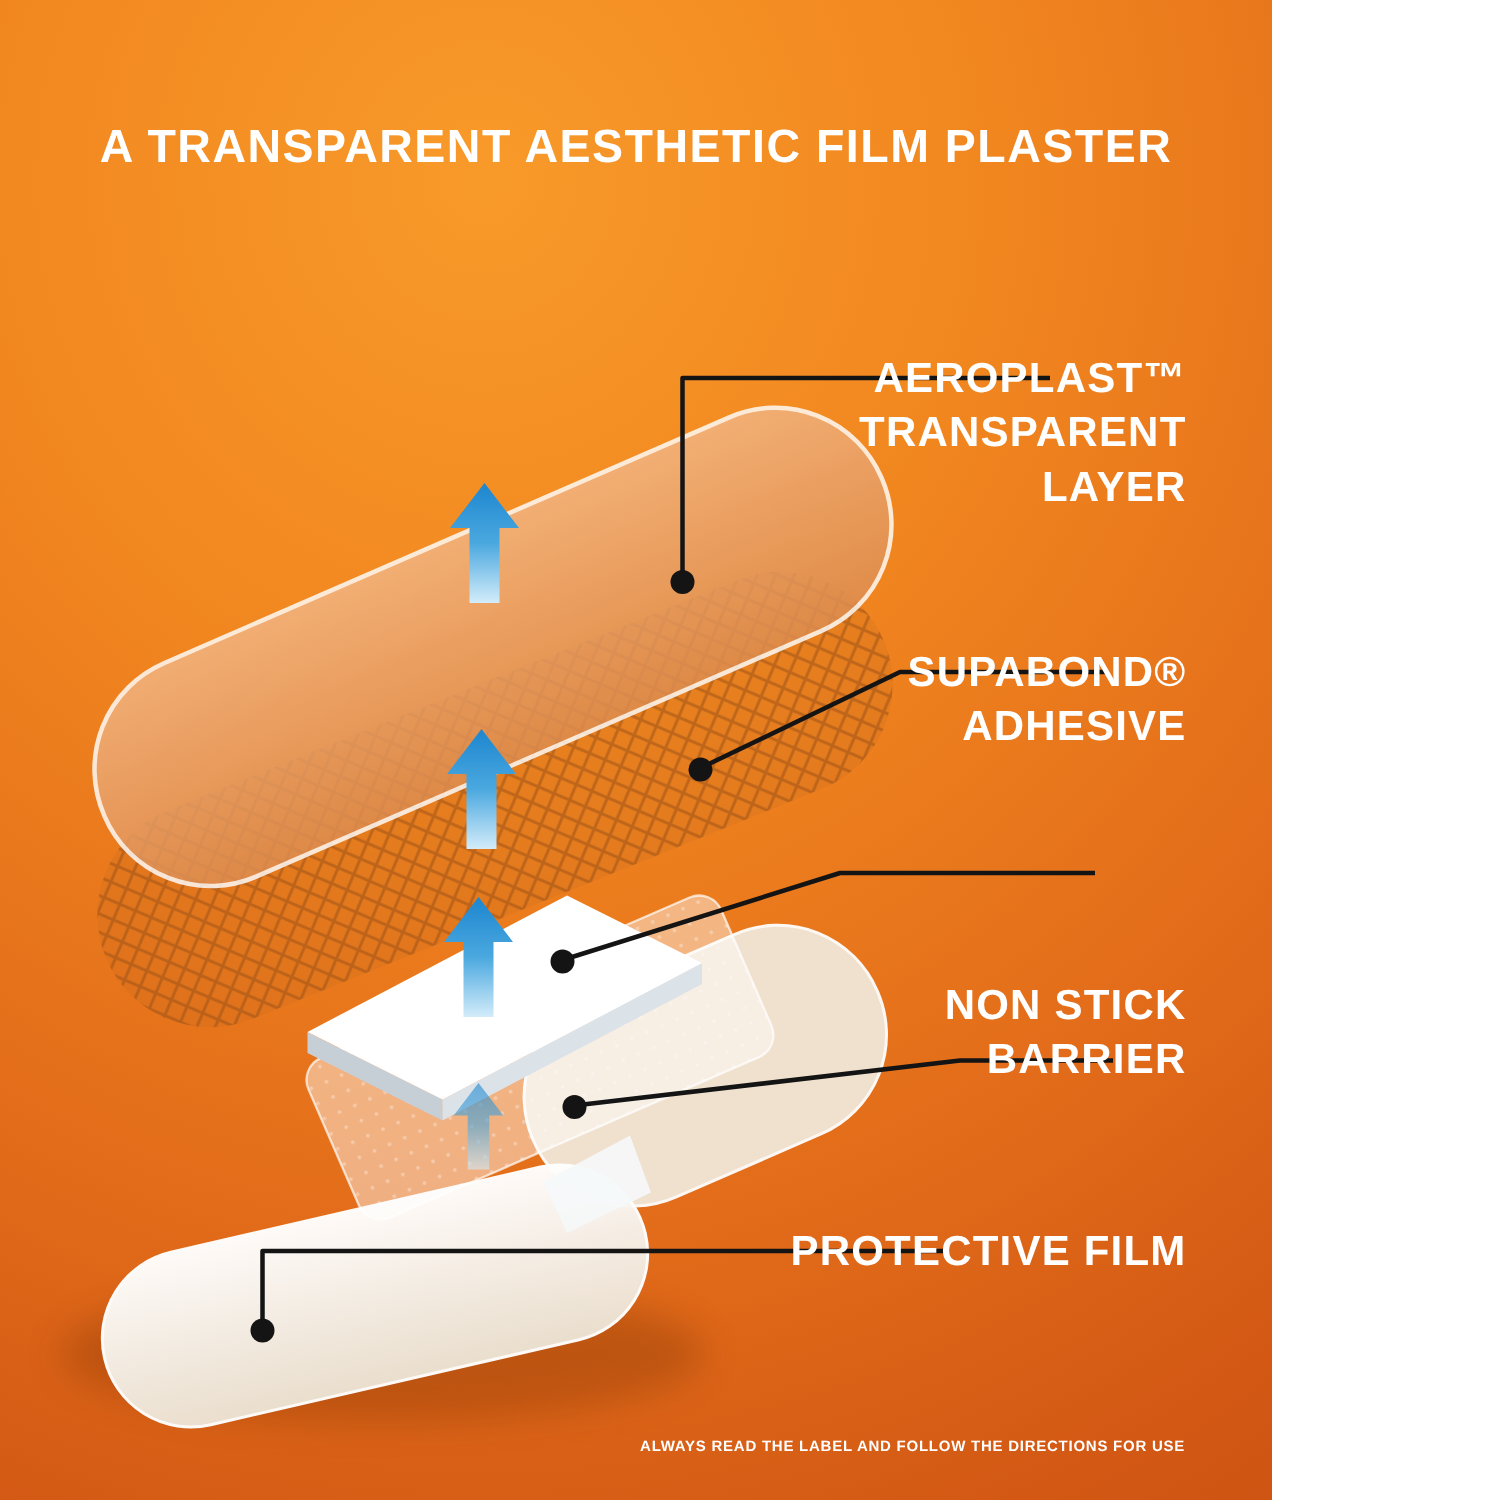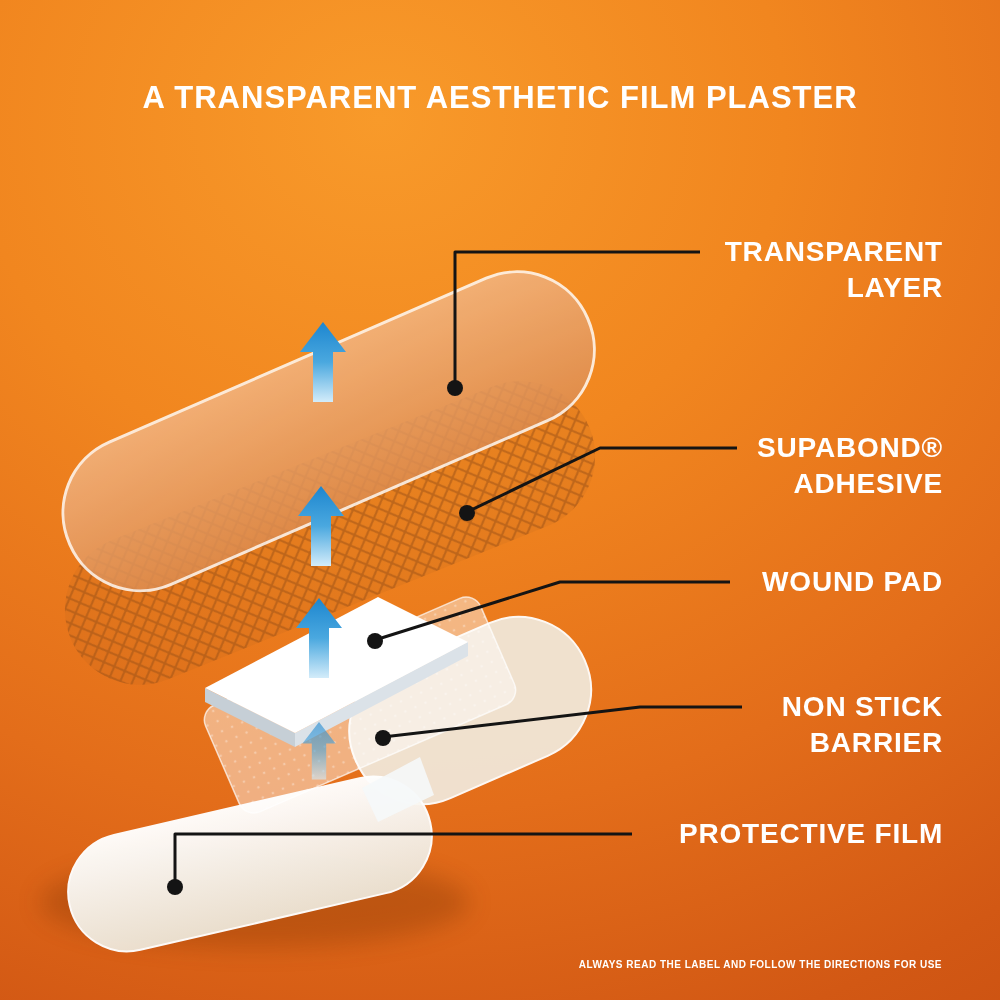--- a/index.html
+++ b/index.html
@@ -1,21 +1,21 @@
 <!DOCTYPE html>
 <html><head>
 <meta charset="utf-8">
 <style>
   * { margin: 0; padding: 0; box-sizing: border-box; }
   html, body { width: 1000px; height: 1000px; }
   body { font-family: "Liberation Sans", sans-serif; }
 
   .canvas {
     position: relative;
-    width: 1000px;
+    width: 848px;
     height: 1000px;
     overflow: hidden;
     background: radial-gradient(135% 120% at 38% 12%,
       #f89a2a 0%, #f1861f 30%, #e36d1a 58%, #d25814 80%, #c54c10 100%);
   }
 
   .diagram { position: absolute; left: 0; top: 0; }
 
   .headline {
     position: absolute;
@@ -35,21 +35,21 @@
     color: #ffffff;
     font-weight: 700;
     font-size: 28px;
     line-height: 1.3;
     letter-spacing: .8px;
     white-space: nowrap;
   }
   .callout-aeroplast  { top: 234px; }
   .callout-supabond   { top: 430px; }
   .callout-woundpad   { top: 564px; }
-  .callout-nonstick   { top: 689px; }
+  .callout-nonstick   { top: 652px; }
   .callout-protective { top: 816px; text-align: right; }
 
   .disclaimer {
     position: absolute;
     right: 58px;
     bottom: 30px;
     color: #ffffff;
     font-weight: 700;
     font-size: 10px;
     letter-spacing: .5px;
@@ -135,32 +135,30 @@
       <circle cx="383" cy="738" r="8"></circle>
       <circle cx="175" cy="887" r="8"></circle>
     </g>
   </svg>
 
   <header class="headline">
     <div>A TRANSPARENT AESTHETIC FILM PLASTER</div>
   </header>
 
   <div class="callout callout-aeroplast">
+    <div>AEROPLAST™</div>
     <div>TRANSPARENT</div>
     <div>LAYER</div>
   </div>
 
   <div class="callout callout-supabond">
     <div>SUPABOND®</div>
     <div>ADHESIVE</div>
   </div>
 
-  <div class="callout callout-woundpad">
-    <div>WOUND PAD</div>
-  </div>
 
   <div class="callout callout-nonstick">
     <div>NON STICK</div>
     <div>BARRIER</div>
   </div>
 
   <div class="callout callout-protective">
     <div>PROTECTIVE FILM</div>
   </div>
 

